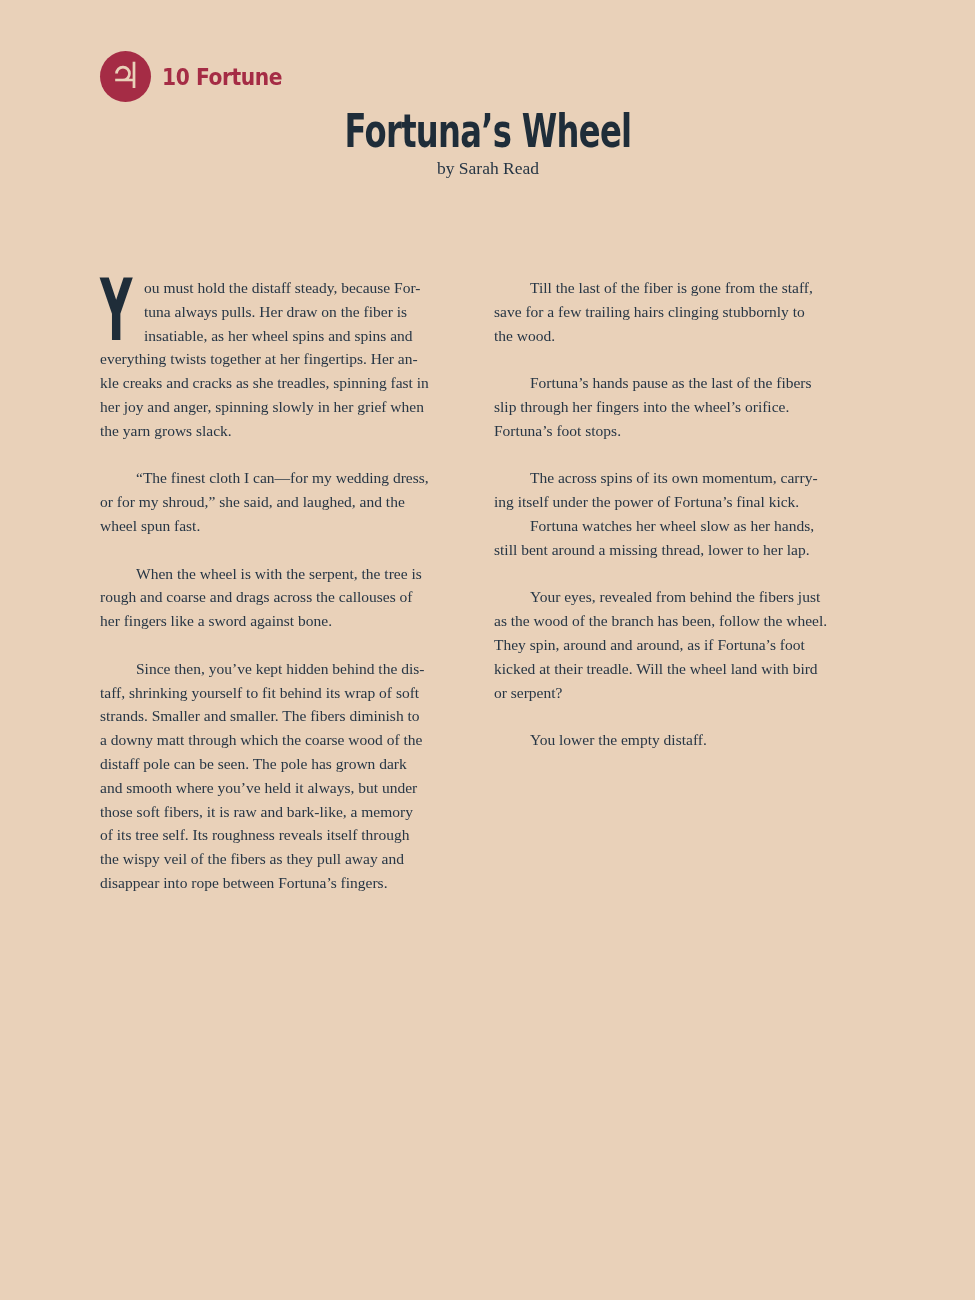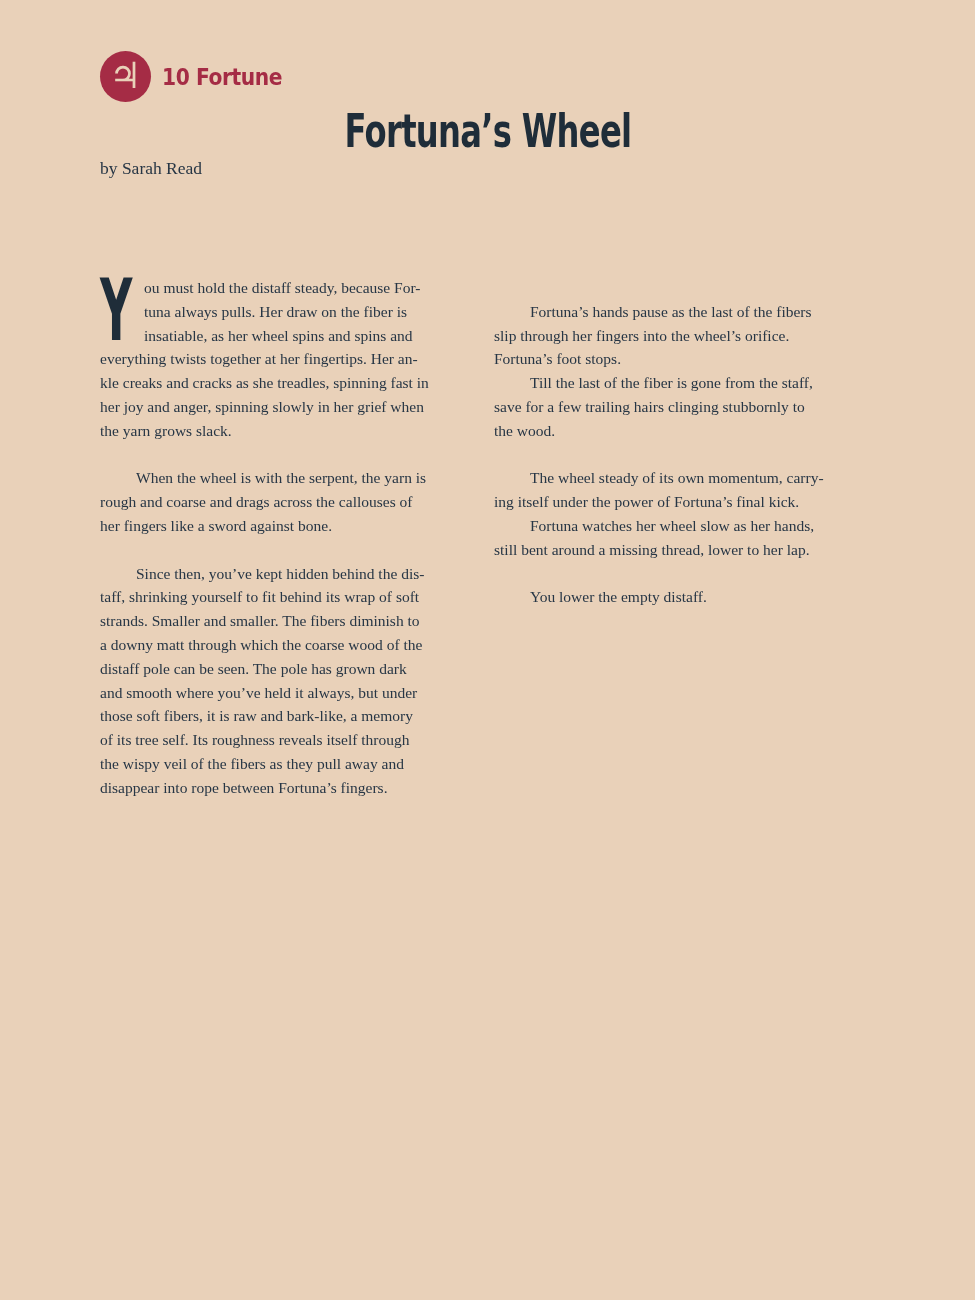--- a/index.html
+++ b/index.html
@@ -49,21 +49,21 @@
     font-weight:bold;
     font-size:46px;line-height:46px;
     color:#1f2d39;
     transform:scaleX(.70);
     transform-origin:50% 0;
     letter-spacing:-1px;
     white-space:nowrap;
   }
   .byline{
     margin-top:4px;
-    text-align:left;
+    text-align:center;
     font-size:17.5px;line-height:21px;
     color:#273645;
   }
   
   .columns{
     margin-top:97px;
     display:flex;
     gap:12px;
   }
   .col{
@@ -109,42 +109,50 @@
 
   <main class="columns">
     <section class="col">
         <p class="para"><span class="dropcap">Y</span>ou must hold the distaff steady, because For-
 tuna always pulls. Her draw on the fiber is
 insatiable, as her wheel spins and spins and
 everything twists together at her fingertips. Her an-
 kle creaks and cracks as she treadles, spinning fast in
 her joy and anger, spinning slowly in her grief when
 the yarn grows slack.</p>
-        <p class="para spaced indent">When the wheel is with the serpent, the yarn is
+        <p class="para spaced indent">“The finest cloth I can—for my wedding dress,
+or for my shroud,” she said, and laughed, and the
+wheel spun fast.</p>
+        <p class="para spaced indent">When the wheel is with the serpent, the tree is
 rough and coarse and drags across the callouses of
 her fingers like a sword against bone.</p>
         <p class="para spaced indent">Since then, you’ve kept hidden behind the dis-
 taff, shrinking yourself to fit behind its wrap of soft
 strands. Smaller and smaller. The fibers diminish to
 a downy matt through which the coarse wood of the
 distaff pole can be seen. The pole has grown dark
 and smooth where you’ve held it always, but under
 those soft fibers, it is raw and bark-like, a memory
 of its tree self. Its roughness reveals itself through
 the wispy veil of the fibers as they pull away and
 disappear into rope between Fortuna’s fingers.</p>
       </section>
     <section class="col">
+        <p class="para indent">Till the last of the fiber is gone from the staff,
+save for a few trailing hairs clinging stubbornly to
+the wood.</p>
         <p class="para spaced indent">Fortuna’s hands pause as the last of the fibers
 slip through her fingers into the wheel’s orifice.
 Fortuna’s foot stops.</p>
-        <p class="para indent">Till the last of the fiber is gone from the staff,
-save for a few trailing hairs clinging stubbornly to
-the wood.</p>
-        <p class="para spaced indent">The wheel steady of its own momentum, carry-
+        <p class="para spaced indent">The across spins of its own momentum, carry-
 ing itself under the power of Fortuna’s final kick.</p>
         <p class="para indent">Fortuna watches her wheel slow as her hands,
 still bent around a missing thread, lower to her lap.</p>
+        <p class="para spaced indent">Your eyes, revealed from behind the fibers just
+as the wood of the branch has been, follow the wheel.
+They spin, around and around, as if Fortuna’s foot
+kicked at their treadle. Will the wheel land with bird
+or serpent?</p>
         <p class="para spaced indent">You lower the empty distaff.</p>
       </section>
   </main>
 
 </div>
 
 </body></html>

